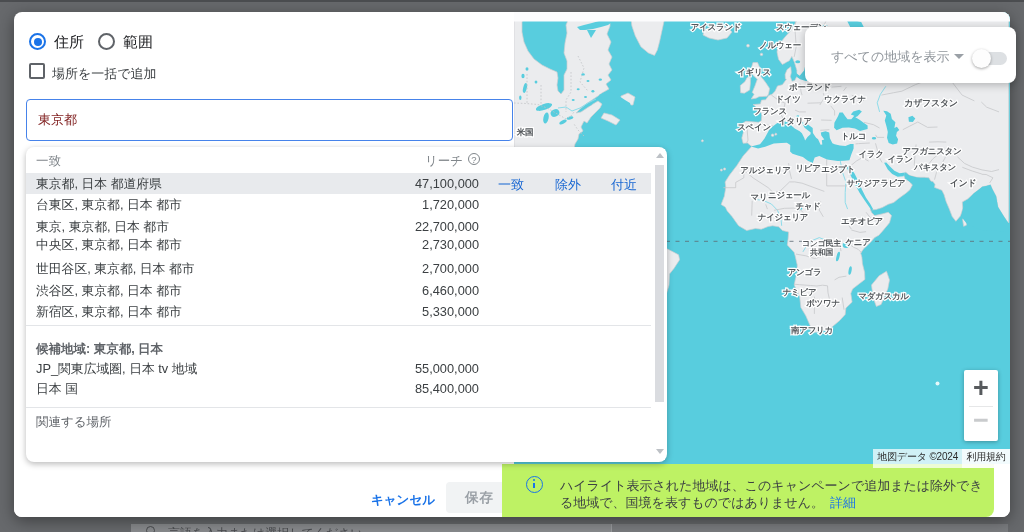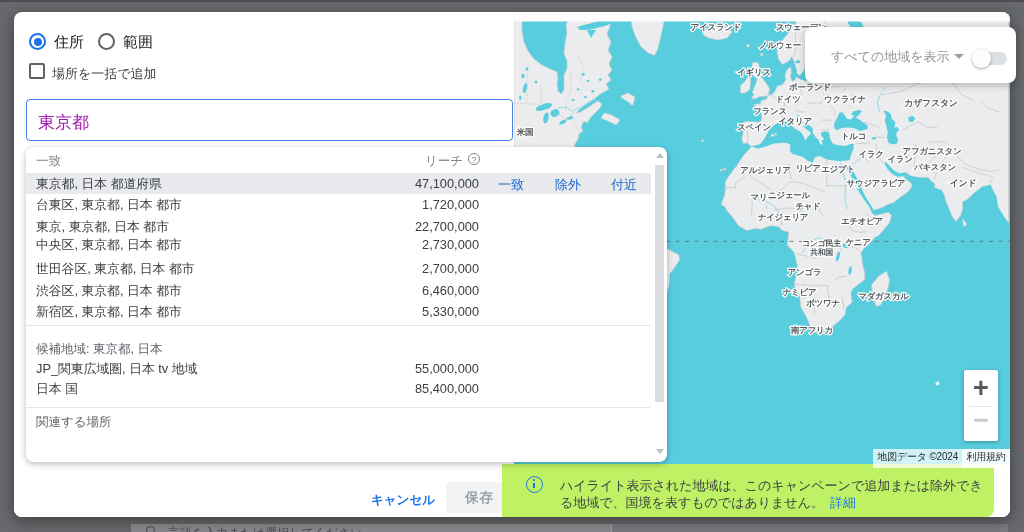--- a/index.html
+++ b/index.html
@@ -14,21 +14,21 @@
   .dialog { position:absolute; left:14px; top:12px; width:996px; height:505px; background:#fff; border-radius:8px; box-shadow:0 4px 16px rgba(0,0,0,.4); }
   .radio { position:absolute; border-radius:50%; }
   .r1 { left:15px; top:21px; width:17px; height:17px; border:2px solid #1a73e8; }
   .r1 i { position:absolute; left:2.5px; top:2.5px; width:8px; height:8px; background:#1a73e8; border-radius:50%; display:block;}
   .r2 { left:84px; top:21px; width:17px; height:17px; border:2px solid #5f6368; }
   .lab1 { position:absolute; left:40px; top:21px; font-size:15px; color:#202124; }
   .lab2 { position:absolute; left:109px; top:21px; font-size:15px; color:#202124; }
   .chk { position:absolute; left:15px; top:51px; width:16px; height:16px; border:2px solid #5f6368; border-radius:2px; }
   .chklab { position:absolute; left:38px; top:53px; font-size:13px; color:#3c4043; }
   .inputbox { position:absolute; left:12px; top:87px; width:487px; height:42px; border:1.7px solid #4683ea; border-radius:4px; }
-  .inputtext { position:absolute; left:24px; top:99px; font-size:17px; color:#a21caf; }
+  .inputtext { position:absolute; left:24px; top:99px; font-size:13px; color:#7f1d1d; }
 
   
   .dropdown { position:absolute; left:12px; top:135px; width:641px; height:315px; background:#fff; border-radius:8px; box-shadow:0 2px 6px rgba(0,0,0,.28); z-index:5; overflow:hidden; }
   .dd-head { position:absolute; left:0; top:6px; width:100%; height:20px; color:#80868b; font-size:12.5px; }
   .dd-row { position:absolute; left:0; width:625px; height:21px; font-size:12.8px; color:#3c4043; }
   .dd-row .nm { position:absolute; left:10px; top:3px; }
   .dd-row .num { position:absolute; right:172px; top:3px; }
   .hl { background:#e8eaed; }
   .links { position:absolute; top:3px; left:0; width:100%; font-size:13px; color:#1967d2; }
   .divider { position:absolute; left:0; width:625px; height:1px; background:#e3e5e8; }
@@ -300,21 +300,21 @@
       </div>
     <div class="dd-row" style="top:132.5px;">
         <span class="nm">渋谷区, 東京都, 日本 都市</span>
         <span class="num">6,460,000</span>
       </div>
     <div class="dd-row" style="top:153.8px;">
         <span class="nm">新宿区, 東京都, 日本 都市</span>
         <span class="num">5,330,000</span>
       </div>
     <div class="divider" style="top:178px;"></div>
-    <div class="sect" style="top:194px;">候補地域: 東京都, 日本</div>
+    <div class="sect" style="top:194px;font-weight:bold;">候補地域: 東京都, 日本</div>
     <div class="dd-row" style="top:211px;">
         <span class="nm">JP_関東広域圏, 日本 tv 地域</span>
         <span class="num">55,000,000</span>
       </div>
     <div class="dd-row" style="top:231px;">
         <span class="nm">日本 国</span>
         <span class="num">85,400,000</span>
       </div>
     <div class="divider" style="top:260px;"></div>
     <div class="sect" style="top:267px;">関連する場所</div>

